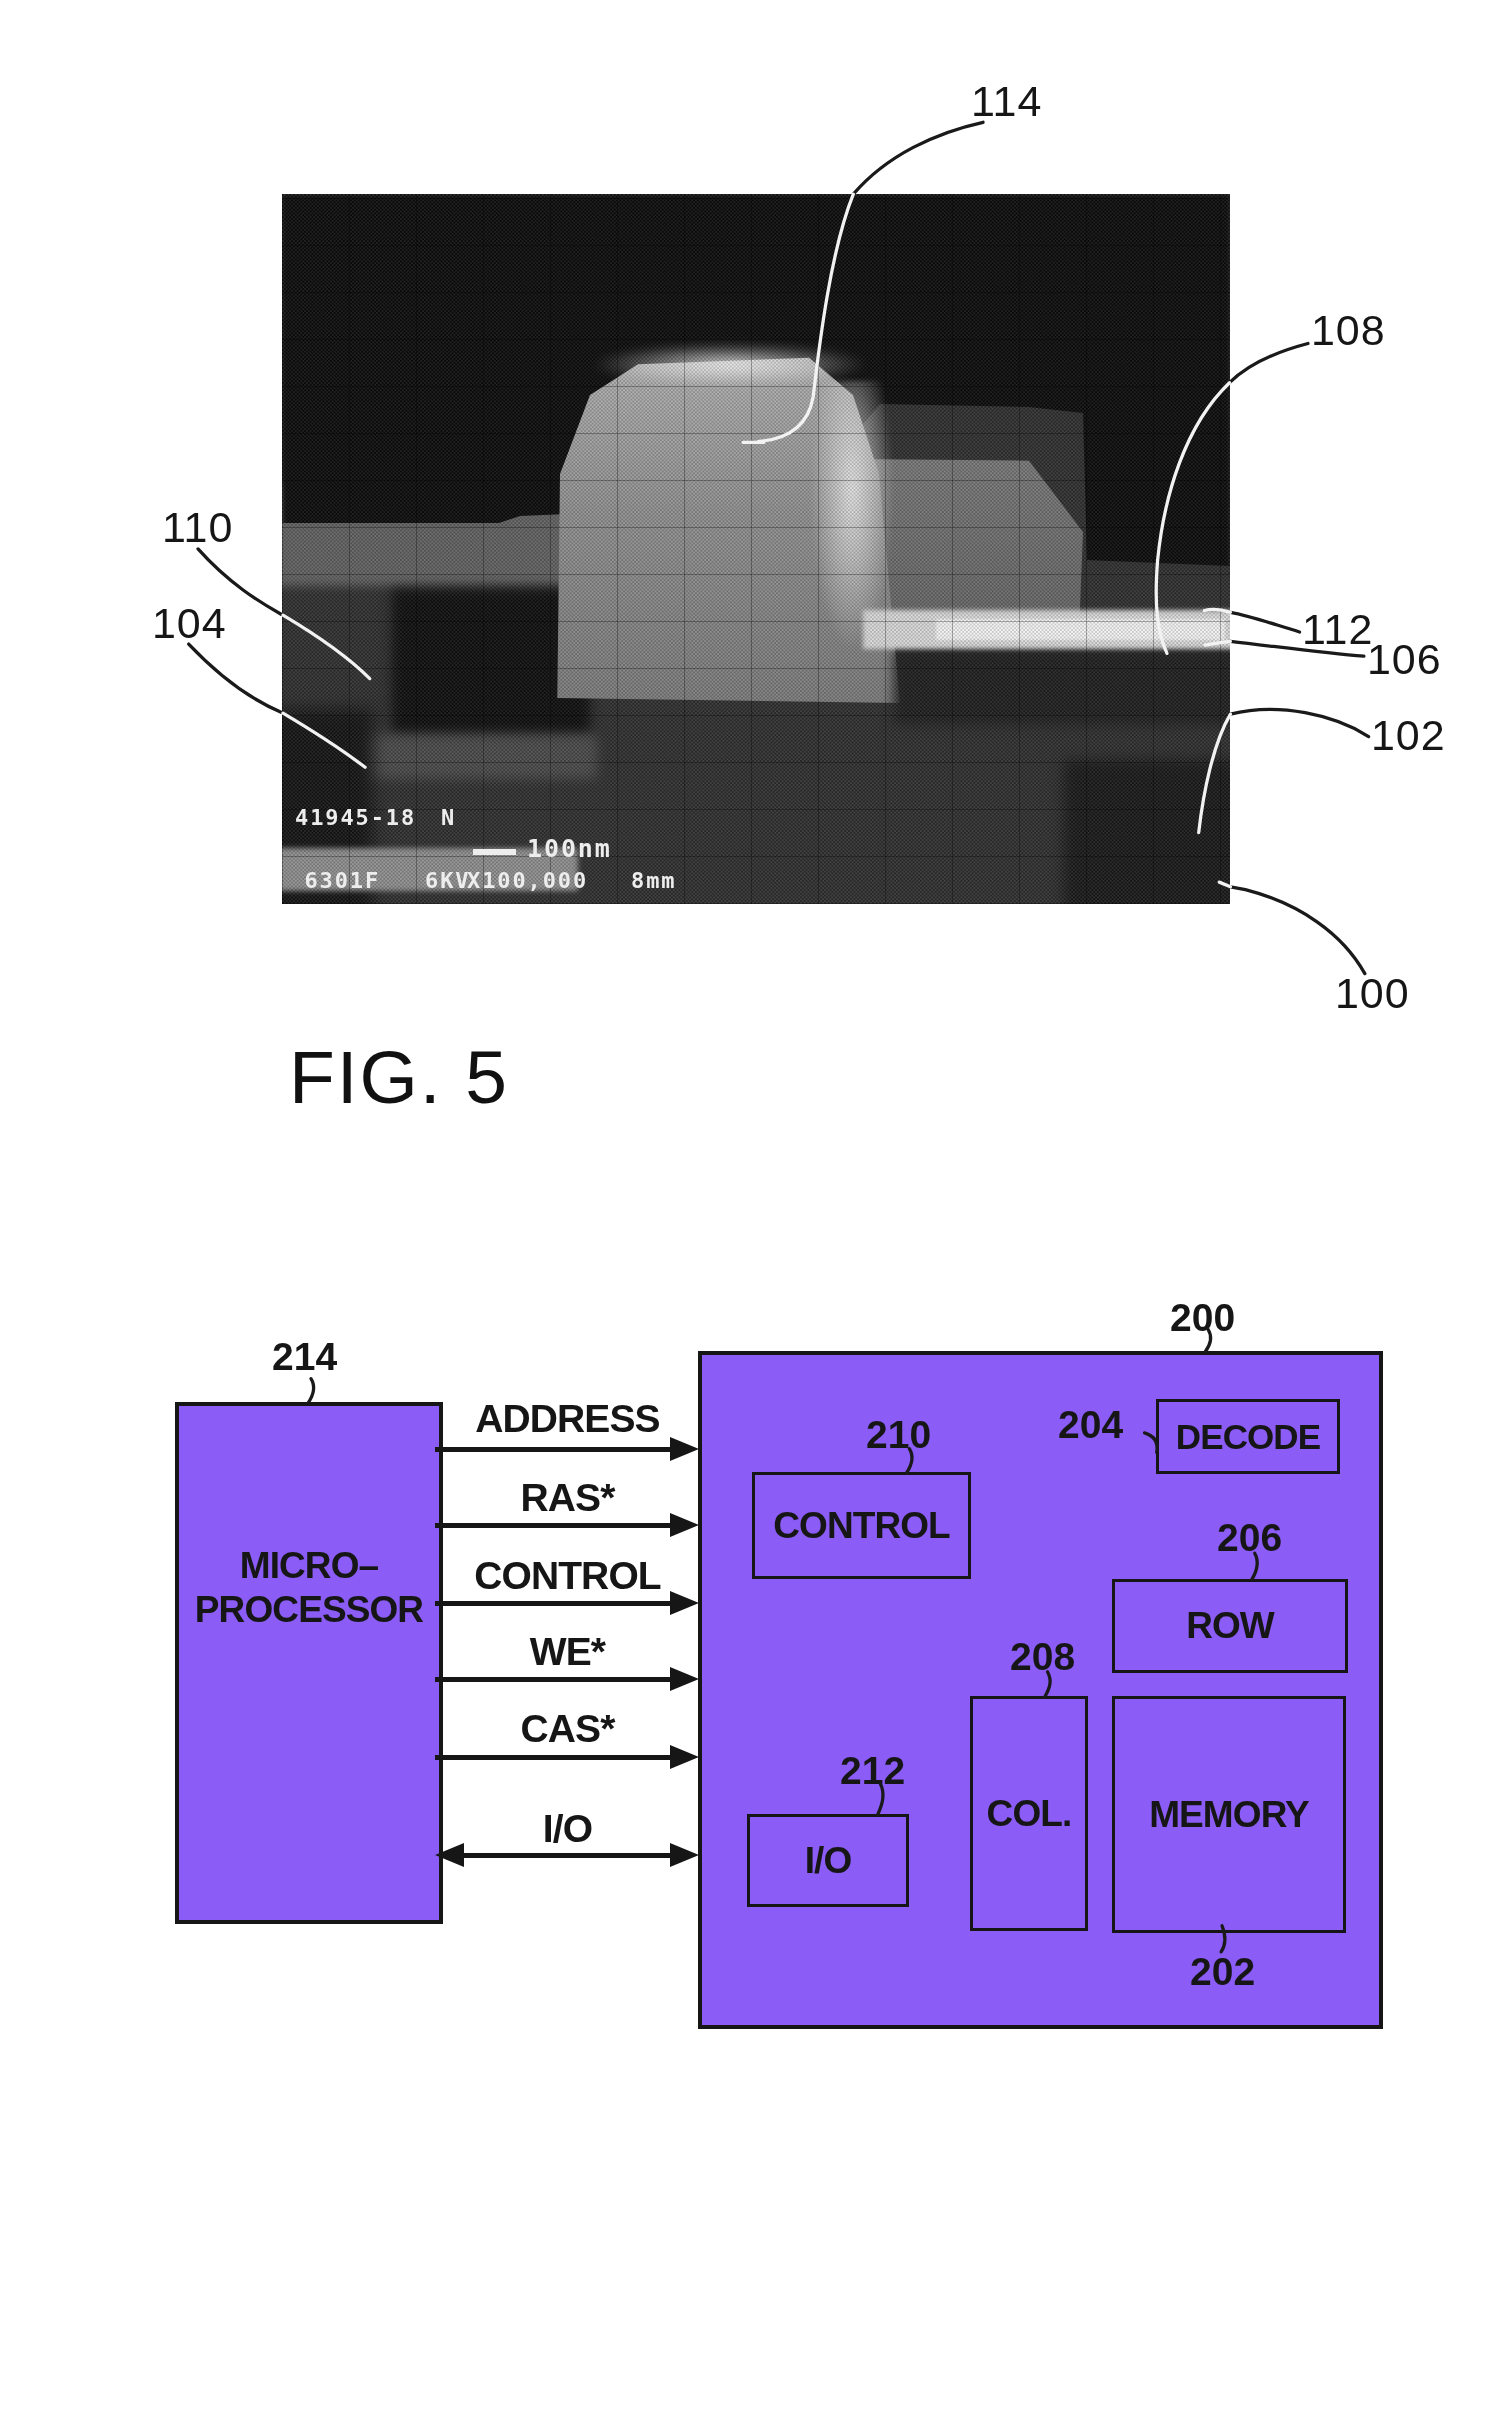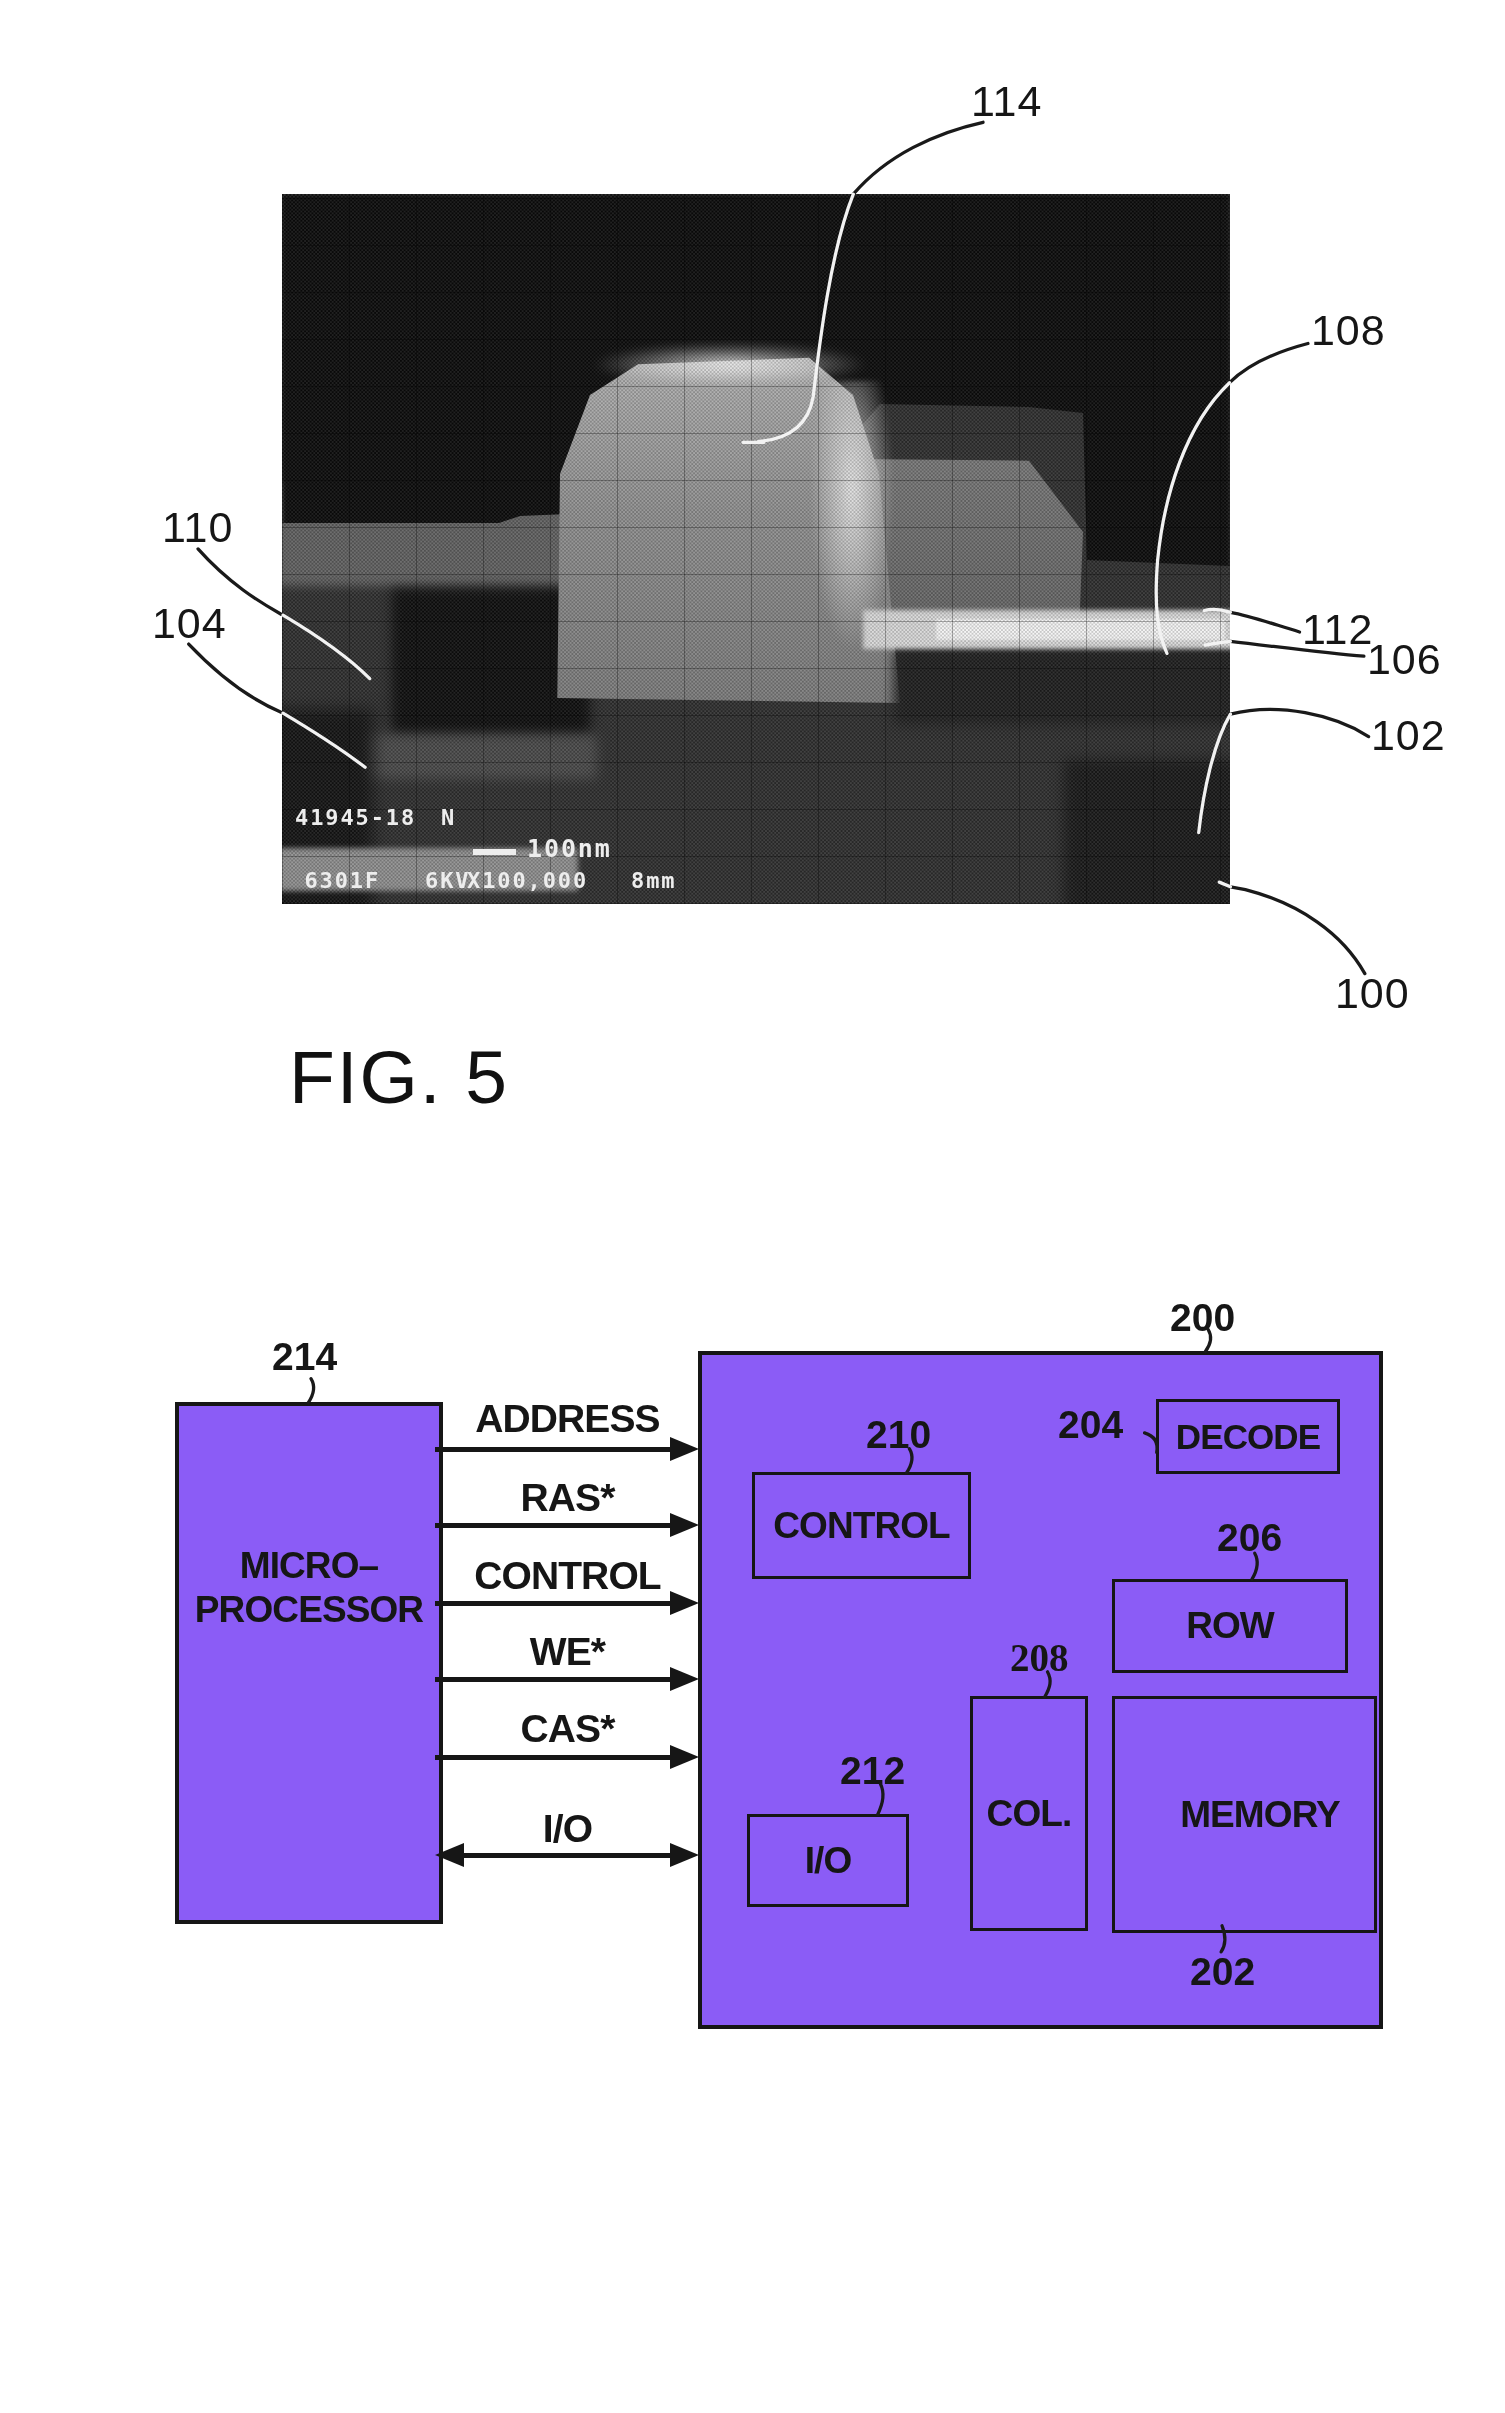--- a/index.html
+++ b/index.html
@@ -110,33 +110,33 @@
   </div>
   <div class="box" style="left:1156px;top:1399px;width:178px;height:69px;border-width:3.7px;">
     <span class="boxlabel" style="font-size:35px;">DECODE</span>
   </div>
   <div class="box" style="left:970px;top:1696px;width:112px;height:229px;border-width:3.7px;">
     <span class="boxlabel">COL.</span>
   </div>
   <div class="box" style="left:1112px;top:1579px;width:230px;height:88px;border-width:3.7px;">
     <span class="boxlabel">ROW</span>
   </div>
-  <div class="box" style="left:1112px;top:1696px;width:228px;height:231px;border-width:3.7px;padding-left:31px;">
+  <div class="box" style="left:1112px;top:1696px;width:228px;height:231px;border-width:3.7px;">
     <span class="boxlabel">MEMORY</span>
   </div>
   <div class="box" style="left:747px;top:1814px;width:156px;height:87px;border-width:3.7px;">
     <span class="boxlabel">I/O</span>
   </div>
 
   <div class="ref" style="left:272px;top:1335px;">214</div>
   <div class="ref" style="left:1170px;top:1296px;">200</div>
   <div class="ref" style="left:866px;top:1413px;">210</div>
   <div class="ref" style="left:1058px;top:1403px;">204</div>
   <div class="ref" style="left:1217px;top:1516px;">206</div>
-  <div class="ref" style="left:1010px;top:1635px;font-family:Liberation Serif, serif;">208</div>
+  <div class="ref" style="left:1010px;top:1635px;">208</div>
   <div class="ref" style="left:840px;top:1749px;">212</div>
   <div class="ref" style="left:1190px;top:1950px;">202</div>
 
   <div class="sig-label" style="top:1397px;">ADDRESS</div>
   <div class="sig-line" style="left:435px;top:1447px;width:235px;"></div>
   <div class="arrow-r" style="left:670px;top:1437px;"></div>
 
   <div class="sig-label" style="top:1476px;">RAS*</div>
   <div class="sig-line" style="left:435px;top:1523px;width:235px;"></div>
   <div class="arrow-r" style="left:670px;top:1513px;"></div>

